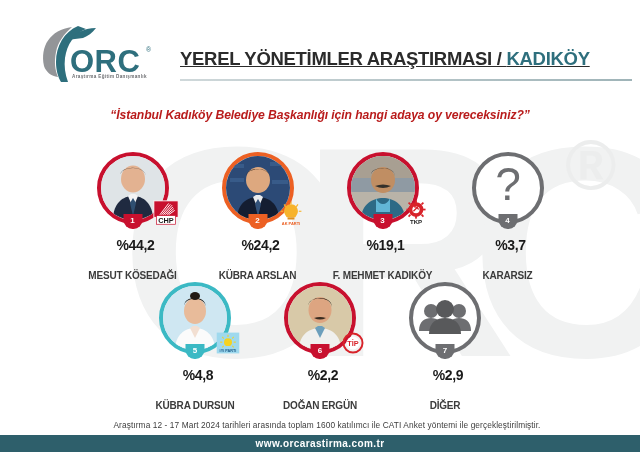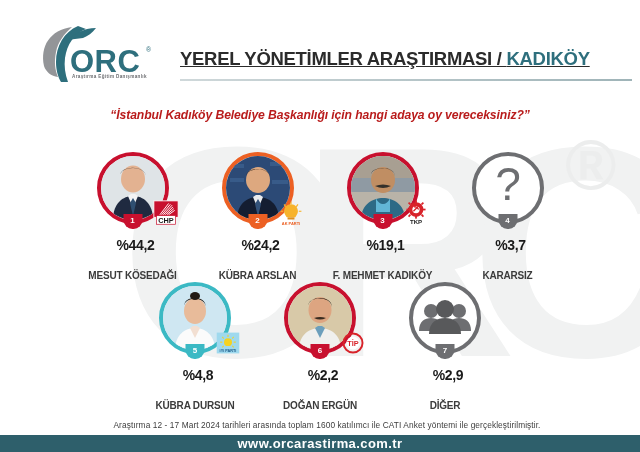--- a/index.html
+++ b/index.html
@@ -179,21 +179,21 @@
     color: #3d3d3d;
     letter-spacing: 0.1px;
     z-index: 3;
   }
   .sitebar {
     position: absolute;
     left: 0; bottom: 0;
     width: 640px; height: 17px;
     background: #2e5f6b;
     color: #ffffff;
-    font-size: 13px;
+    font-size: 10px;
     font-weight: bold;
     letter-spacing: 0.4px;
     text-align: center;
     line-height: 17px;
     z-index: 4;
   }
 </style>
 </head>
 <body>
 

